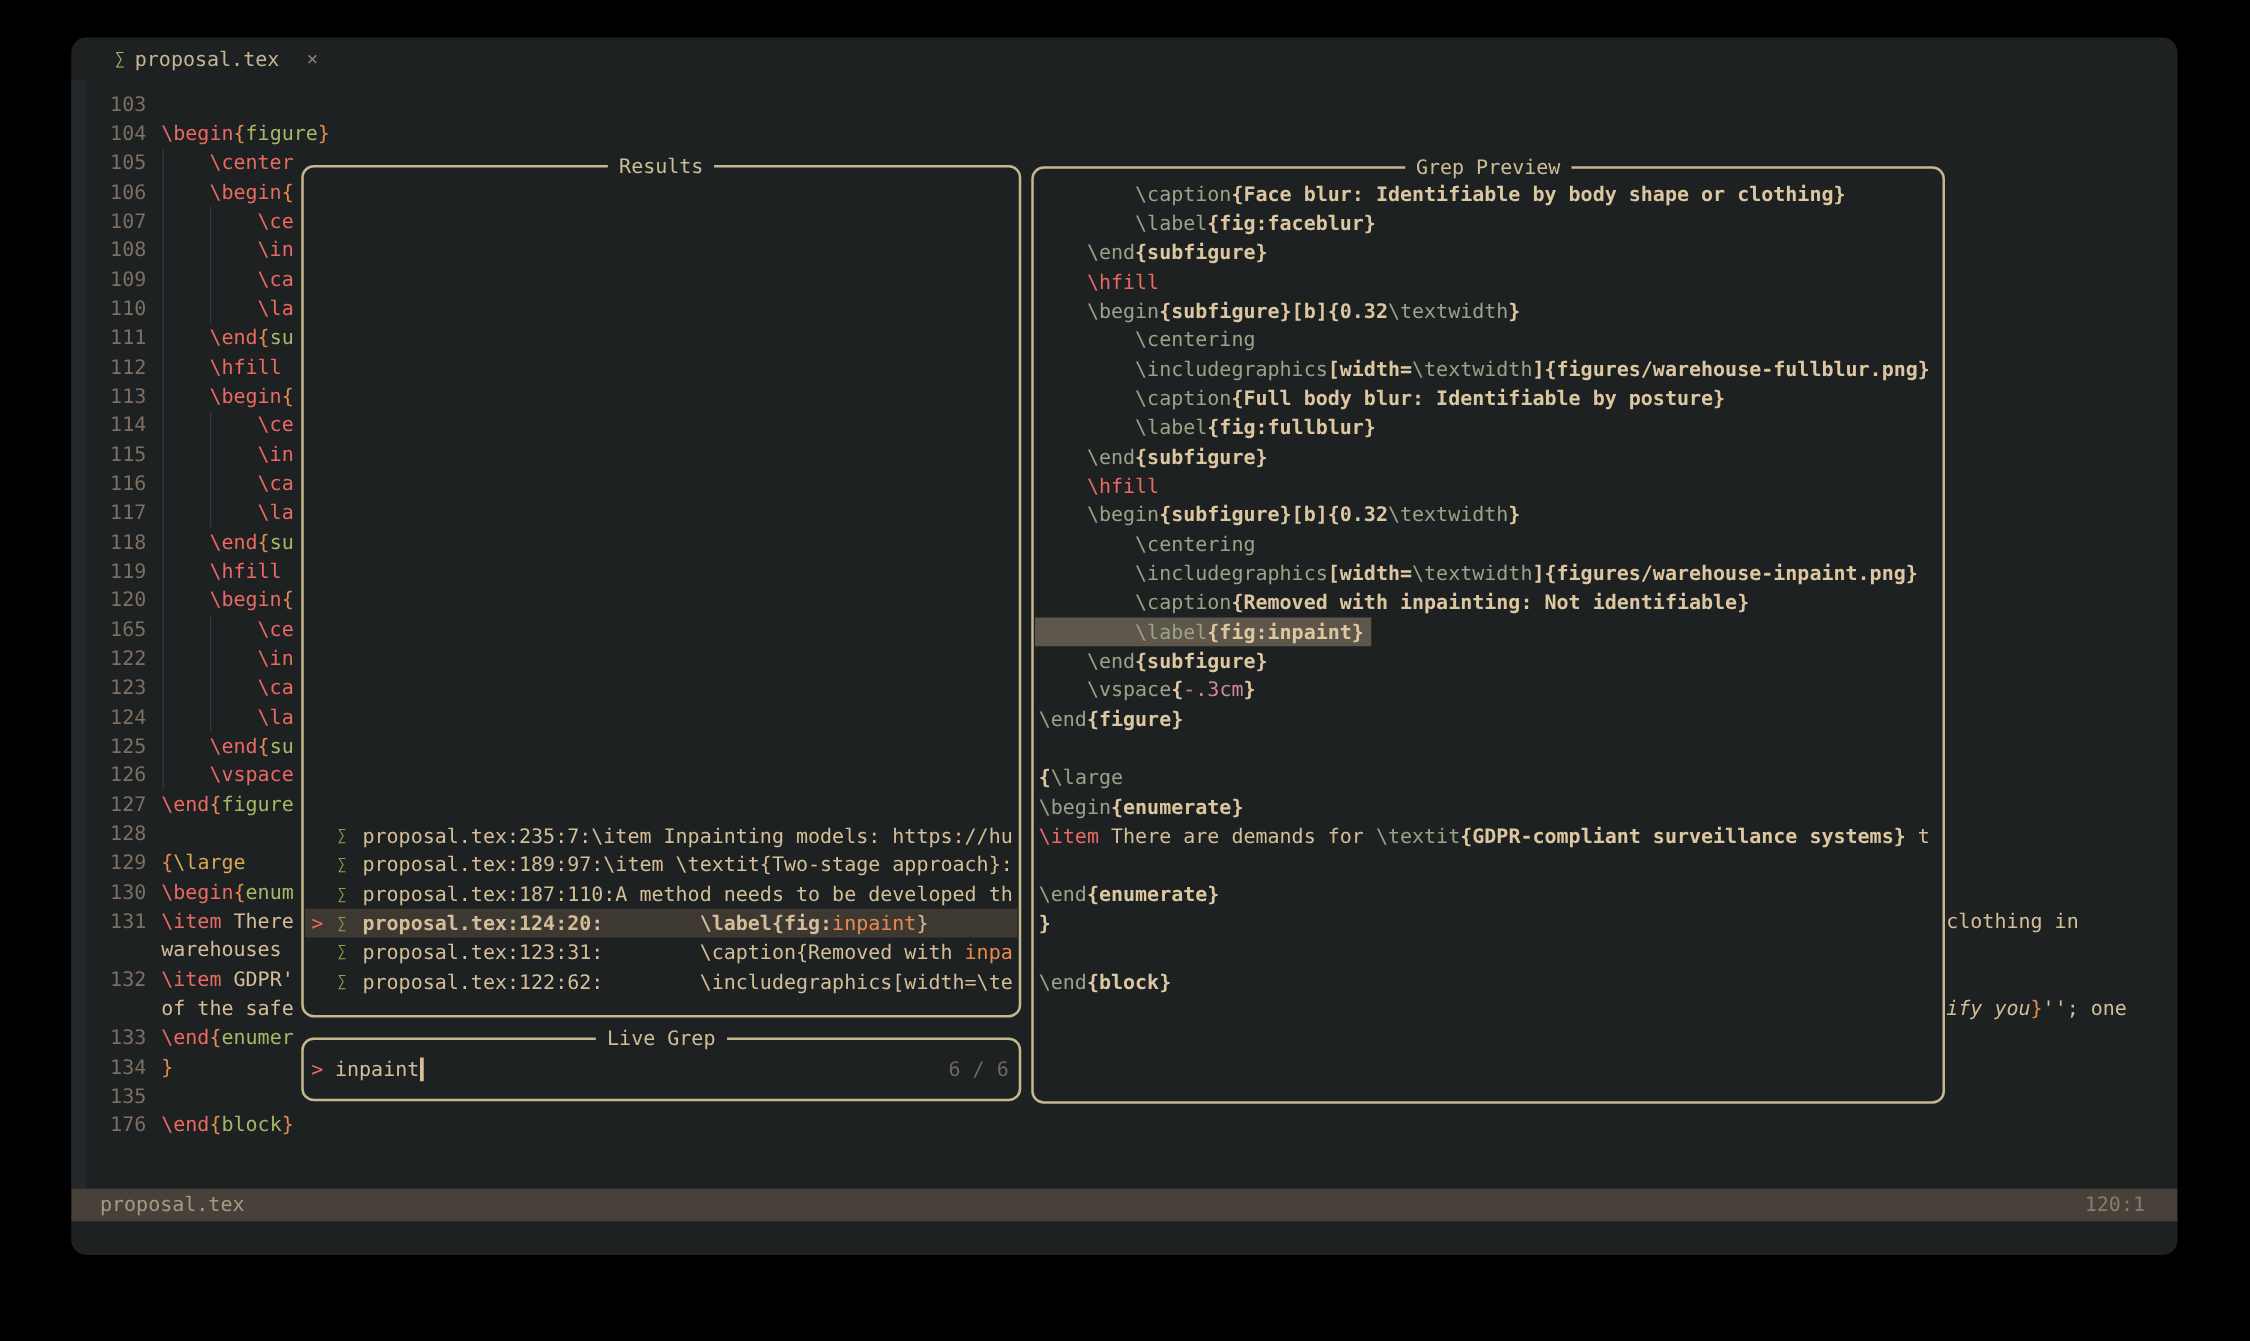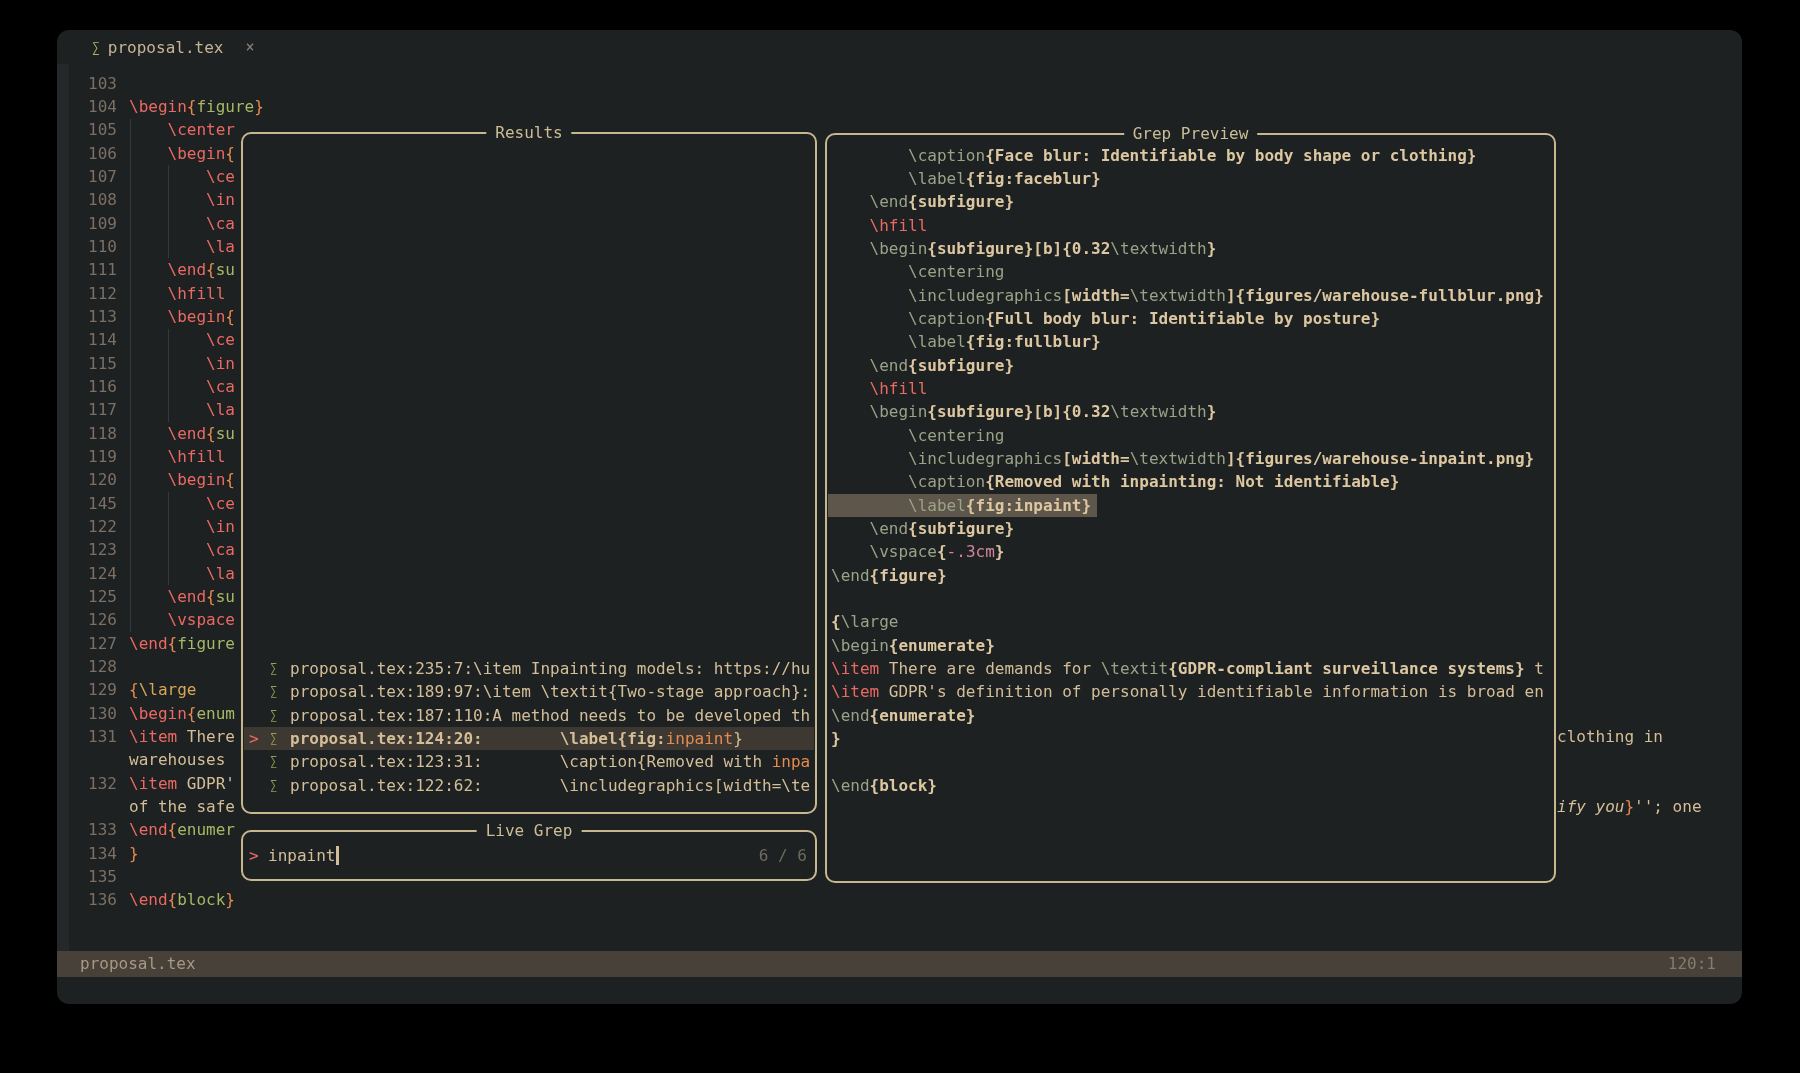--- a/index.html
+++ b/index.html
@@ -75,38 +75,38 @@
         <div class="trow" style="top: 228.494px; width: 100%;"><span class="lnum">111</span><span class="codetxt"><span style="color: rgb(234, 105, 98);">    \end</span><span style="color: rgb(231, 138, 78);">{</span><span style="color: rgb(169, 182, 101);">su</span></span></div>
         <div class="trow" style="top: 251.827px; width: 100%;"><span class="lnum">112</span><span class="codetxt"><span style="color: rgb(234, 105, 98);">    \hfill</span></span></div>
         <div class="trow" style="top: 275.16px; width: 100%;"><span class="lnum">113</span><span class="codetxt"><span style="color: rgb(234, 105, 98);">    \begin</span><span style="color: rgb(231, 138, 78);">{</span></span></div>
         <div class="trow" style="top: 298.493px; width: 100%;"><span class="lnum">114</span><span class="codetxt"><span style="color: rgb(234, 105, 98);">        \ce</span></span></div>
         <div class="trow" style="top: 321.826px; width: 100%;"><span class="lnum">115</span><span class="codetxt"><span style="color: rgb(234, 105, 98);">        \in</span></span></div>
         <div class="trow" style="top: 345.159px; width: 100%;"><span class="lnum">116</span><span class="codetxt"><span style="color: rgb(234, 105, 98);">        \ca</span></span></div>
         <div class="trow" style="top: 368.492px; width: 100%;"><span class="lnum">117</span><span class="codetxt"><span style="color: rgb(234, 105, 98);">        \la</span></span></div>
         <div class="trow" style="top: 391.825px; width: 100%;"><span class="lnum">118</span><span class="codetxt"><span style="color: rgb(234, 105, 98);">    \end</span><span style="color: rgb(231, 138, 78);">{</span><span style="color: rgb(169, 182, 101);">su</span></span></div>
         <div class="trow" style="top: 415.158px; width: 100%;"><span class="lnum">119</span><span class="codetxt"><span style="color: rgb(234, 105, 98);">    \hfill</span></span></div>
         <div class="trow" style="top: 438.491px; width: 100%;"><span class="lnum">120</span><span class="codetxt"><span style="color: rgb(234, 105, 98);">    \begin</span><span style="color: rgb(231, 138, 78);">{</span></span></div>
-        <div class="trow" style="top: 461.824px; width: 100%;"><span class="lnum">145</span><span class="codetxt"><span style="color: rgb(234, 105, 98);">        \ce</span></span></div>
+        <div class="trow" style="top: 461.824px; width: 100%;"><span class="lnum">165</span><span class="codetxt"><span style="color: rgb(234, 105, 98);">        \ce</span></span></div>
         <div class="trow" style="top: 485.157px; width: 100%;"><span class="lnum">122</span><span class="codetxt"><span style="color: rgb(234, 105, 98);">        \in</span></span></div>
         <div class="trow" style="top: 508.49px; width: 100%;"><span class="lnum">123</span><span class="codetxt"><span style="color: rgb(234, 105, 98);">        \ca</span></span></div>
         <div class="trow" style="top: 531.823px; width: 100%;"><span class="lnum">124</span><span class="codetxt"><span style="color: rgb(234, 105, 98);">        \la</span></span></div>
         <div class="trow" style="top: 555.156px; width: 100%;"><span class="lnum">125</span><span class="codetxt"><span style="color: rgb(234, 105, 98);">    \end</span><span style="color: rgb(231, 138, 78);">{</span><span style="color: rgb(169, 182, 101);">su</span></span></div>
         <div class="trow" style="top: 578.489px; width: 100%;"><span class="lnum">126</span><span class="codetxt"><span style="color: rgb(234, 105, 98);">    \vspace</span></span></div>
         <div class="trow" style="top: 601.822px; width: 100%;"><span class="lnum">127</span><span class="codetxt"><span style="color: rgb(234, 105, 98);">\end</span><span style="color: rgb(231, 138, 78);">{</span><span style="color: rgb(169, 182, 101);">figure</span></span></div>
         <div class="trow" style="top: 625.155px; width: 100%;"><span class="lnum">128</span><span class="codetxt"></span></div>
         <div class="trow" style="top: 648.488px; width: 100%;"><span class="lnum">129</span><span class="codetxt"><span style="color: rgb(231, 138, 78);">{</span><span style="color: rgb(216, 166, 87);">\large</span></span></div>
         <div class="trow" style="top: 671.821px; width: 100%;"><span class="lnum">130</span><span class="codetxt"><span style="color: rgb(234, 105, 98);">\begin</span><span style="color: rgb(231, 138, 78);">{</span><span style="color: rgb(169, 182, 101);">enum</span></span></div>
         <div class="trow" style="top: 695.154px; width: 100%;"><span class="lnum">131</span><span class="codetxt"><span style="color: rgb(234, 105, 98);">\item</span><span style="color: rgb(212, 190, 152);"> There</span></span></div>
         <div class="trow" style="top: 718.487px; width: 100%;"><span class="lnum"></span><span class="codetxt"><span style="color: rgb(212, 190, 152);">warehouses</span></span></div>
         <div class="trow" style="top: 741.82px; width: 100%;"><span class="lnum">132</span><span class="codetxt"><span style="color: rgb(234, 105, 98);">\item</span><span style="color: rgb(212, 190, 152);"> GDPR'</span></span></div>
         <div class="trow" style="top: 765.153px; width: 100%;"><span class="lnum"></span><span class="codetxt"><span style="color: rgb(212, 190, 152);">of the safe</span></span></div>
         <div class="trow" style="top: 788.486px; width: 100%;"><span class="lnum">133</span><span class="codetxt"><span style="color: rgb(234, 105, 98);">\end</span><span style="color: rgb(231, 138, 78);">{</span><span style="color: rgb(169, 182, 101);">enumer</span></span></div>
         <div class="trow" style="top: 811.819px; width: 100%;"><span class="lnum">134</span><span class="codetxt"><span style="color: rgb(231, 138, 78);">}</span></span></div>
         <div class="trow" style="top: 835.152px; width: 100%;"><span class="lnum">135</span><span class="codetxt"></span></div>
-        <div class="trow" style="top: 858.485px; width: 100%;"><span class="lnum">136</span><span class="codetxt"><span style="color: rgb(234, 105, 98);">\end</span><span style="color: rgb(231, 138, 78);">{</span><span style="color: rgb(169, 182, 101);">block</span><span style="color: rgb(231, 138, 78);">}</span></span></div>
+        <div class="trow" style="top: 858.485px; width: 100%;"><span class="lnum">176</span><span class="codetxt"><span style="color: rgb(234, 105, 98);">\end</span><span style="color: rgb(231, 138, 78);">{</span><span style="color: rgb(169, 182, 101);">block</span><span style="color: rgb(231, 138, 78);">}</span></span></div>
         <div class="trow" style="top: 922px; width: 100%;"><span class="lnum">137</span><span class="codetxt"></span></div>
         <div class="trow" style="top: 695.154px;"><span class="fragtxt"><span style="color: rgb(212, 190, 152);">clothing in</span></span></div>
         <div class="trow" style="top: 765.153px;"><span class="fragtxt"><span style="color: rgb(212, 190, 152); font-style: italic;">ify you</span><span style="color: rgb(231, 138, 78);">}</span><span style="color: rgb(212, 190, 152);">''; one</span></span></div>
       </div>
 
     <div class="guide" style="left:73px;top:88.5px;height:513.4px;"></div>
     <div class="guide" style="left:111px;top:135.2px;height:93.3px;"></div>
     <div class="guide" style="left:111px;top:298.5px;height:93.3px;"></div>
     <div class="guide" style="left:111px;top:461.8px;height:93.3px;"></div>
 
@@ -141,21 +141,20 @@
           <div class="prow" style="top: 312.158px; width: 100%;"><span class="ptext"><span style="color: rgb(154, 162, 135);">        \includegraphics</span><span style="color: rgb(221, 199, 161); font-weight: 700;">[width=</span><span style="color: rgb(154, 162, 135);">\textwidth</span><span style="color: rgb(221, 199, 161); font-weight: 700;">]{figures/warehouse-inpaint.png}</span></span></div>
           <div class="prow" style="top: 335.491px; width: 100%;"><span class="ptext"><span style="color: rgb(154, 162, 135);">        \caption</span><span style="color: rgb(221, 199, 161); font-weight: 700;">{Removed with inpainting: Not identifiable}</span></span></div>
           <div class="prow" style="top: 358.824px; width: 100%;"><div class="phl"></div><span class="ptext"><span style="color: rgb(154, 162, 135);">        \label</span><span style="color: rgb(221, 199, 161); font-weight: 700;">{fig:inpaint}</span></span></div>
           <div class="prow" style="top: 382.157px; width: 100%;"><span class="ptext"><span style="color: rgb(154, 162, 135);">    \end</span><span style="color: rgb(221, 199, 161); font-weight: 700;">{subfigure}</span></span></div>
           <div class="prow" style="top: 405.49px; width: 100%;"><span class="ptext"><span style="color: rgb(154, 162, 135);">    \vspace</span><span style="color: rgb(221, 199, 161); font-weight: 700;">{</span><span style="color: rgb(211, 134, 155);">-.3cm</span><span style="color: rgb(221, 199, 161); font-weight: 700;">}</span></span></div>
           <div class="prow" style="top: 428.823px; width: 100%;"><span class="ptext"><span style="color: rgb(154, 162, 135);">\end</span><span style="color: rgb(221, 199, 161); font-weight: 700;">{figure}</span></span></div>
           <div class="prow" style="top: 452.156px; width: 100%;"><span class="ptext"></span></div>
           <div class="prow" style="top: 475.489px; width: 100%;"><span class="ptext"><span style="color: rgb(221, 199, 161); font-weight: 700;">{</span><span style="color: rgb(154, 162, 135);">\large</span></span></div>
           <div class="prow" style="top: 498.822px; width: 100%;"><span class="ptext"><span style="color: rgb(154, 162, 135);">\begin</span><span style="color: rgb(221, 199, 161); font-weight: 700;">{enumerate}</span></span></div>
           <div class="prow" style="top: 522.155px; width: 100%;"><span class="ptext"><span style="color: rgb(234, 105, 98);">\item</span><span style="color: rgb(212, 190, 152);"> There are demands for </span><span style="color: rgb(154, 162, 135);">\textit</span><span style="color: rgb(221, 199, 161); font-weight: 700;">{GDPR-compliant surveillance systems}</span><span style="color: rgb(212, 190, 152);"> t</span></span></div>
-          <div class="prow" style="top: 545.488px; width: 100%;"><span class="ptext"><span style="color: rgb(234, 105, 98);">\item</span><span style="color: rgb(212, 190, 152);"> GDPR's definition of personally identifiable information is broad en</span></span></div>
           <div class="prow" style="top: 568.821px; width: 100%;"><span class="ptext"><span style="color: rgb(154, 162, 135);">\end</span><span style="color: rgb(221, 199, 161); font-weight: 700;">{enumerate}</span></span></div>
           <div class="prow" style="top: 592.154px; width: 100%;"><span class="ptext"><span style="color: rgb(221, 199, 161); font-weight: 700;">}</span></span></div>
           <div class="prow" style="top: 615.487px; width: 100%;"><span class="ptext"></span></div>
           <div class="prow" style="top: 638.82px; width: 100%;"><span class="ptext"><span style="color: rgb(154, 162, 135);">\end</span><span style="color: rgb(221, 199, 161); font-weight: 700;">{block}</span></span></div>
         </div>
     </div>
 
     <div class="panel" style="left:184px;top:800px;width:572px;height:47px;">
       <span class="panel-title">Live Grep</span>
       <span class="lg-prompt">&gt;</span>

